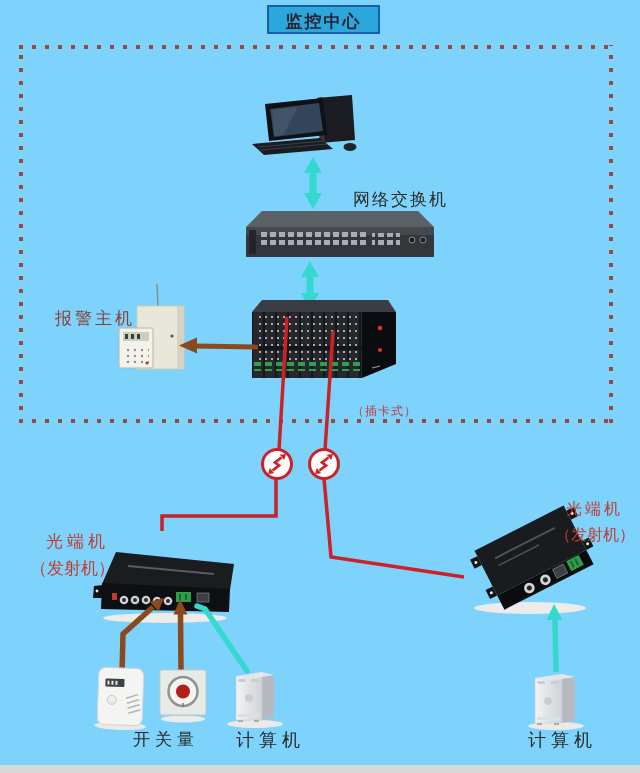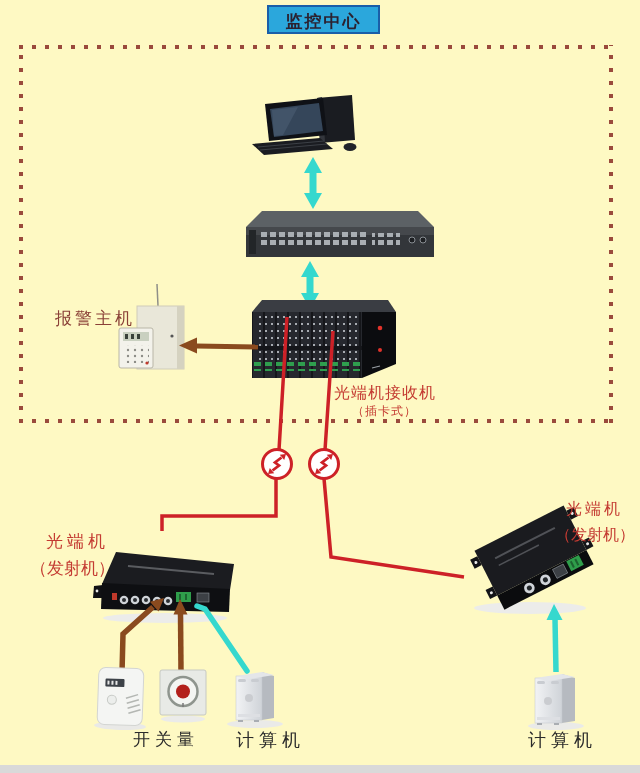--- a/index.html
+++ b/index.html
@@ -1,16 +1,16 @@
 <!DOCTYPE html>
 <html><head>
 <meta charset="utf-8">
 <style>
   html,body{margin:0;padding:0;background:#ffffff;}
-  .stage{position:relative;width:640px;height:773px;background:#fef9c3;overflow:hidden;
+  .stage{position:relative;width:640px;height:773px;background:#7dd3fc;overflow:hidden;
          font-family:"Liberation Serif","DejaVu Serif",serif;}
   .dotted-box{position:absolute;left:19px;top:45px;width:594px;height:378px;
     background:
       repeating-linear-gradient(90deg,#9a4a3c 0 4px,transparent 4px 13px) left top/100% 4px no-repeat,
       repeating-linear-gradient(90deg,#9a4a3c 0 4px,transparent 4px 13px) left bottom/100% 4px no-repeat,
       repeating-linear-gradient(0deg,#9a4a3c 0 4px,transparent 4px 13px) left top/4px 100% no-repeat,
       repeating-linear-gradient(0deg,#9a4a3c 0 4px,transparent 4px 13px) right top/4px 100% no-repeat;}
   .title-box{position:absolute;left:267px;top:5px;width:113px;height:29px;line-height:29px;
     background:#2ba7dc;border:2px solid #1a5ea8;text-align:center;color:#2b2230;
     font-size:17px;font-weight:600;letter-spacing:2px;box-sizing:border-box;}
@@ -269,22 +269,22 @@
       <rect x="6" y="45" width="23" height="3" fill="#dddfe3"></rect>
       <rect x="6" y="51" width="5" height="2" fill="#a9adb2"></rect>
       <rect x="23" y="51" width="5" height="2" fill="#a9adb2"></rect>
     </g>
   </svg>
 
   <div class="title-box">
     <span>监控中心</span>
   </div>
 
+  <div class="lbl lbl-dark lbl-switch">网络交换机</div>
   <div class="lbl lbl-maroon lbl-alarm1">报警主机</div>
-  <div class="lbl lbl-red lbl-recv1">光端机接收机</div>
   <div class="lbl lbl-red lbl-recv2">（插卡式）</div>
   <div class="lbl lbl-red lbl-txl1">光端机</div>
   <div class="lbl lbl-red lbl-txl2">（发射机）</div>
   <div class="lbl lbl-red lbl-txr1">光端机</div>
   <div class="lbl lbl-red lbl-txr2">（发射机）</div>
   <div class="lbl lbl-dark lbl-kgl">开关量</div>
   <div class="lbl lbl-dark lbl-jsj1">计算机</div>
   <div class="lbl lbl-dark lbl-jsj2">计算机</div>
 
   <div class="bottom-bar"></div>

